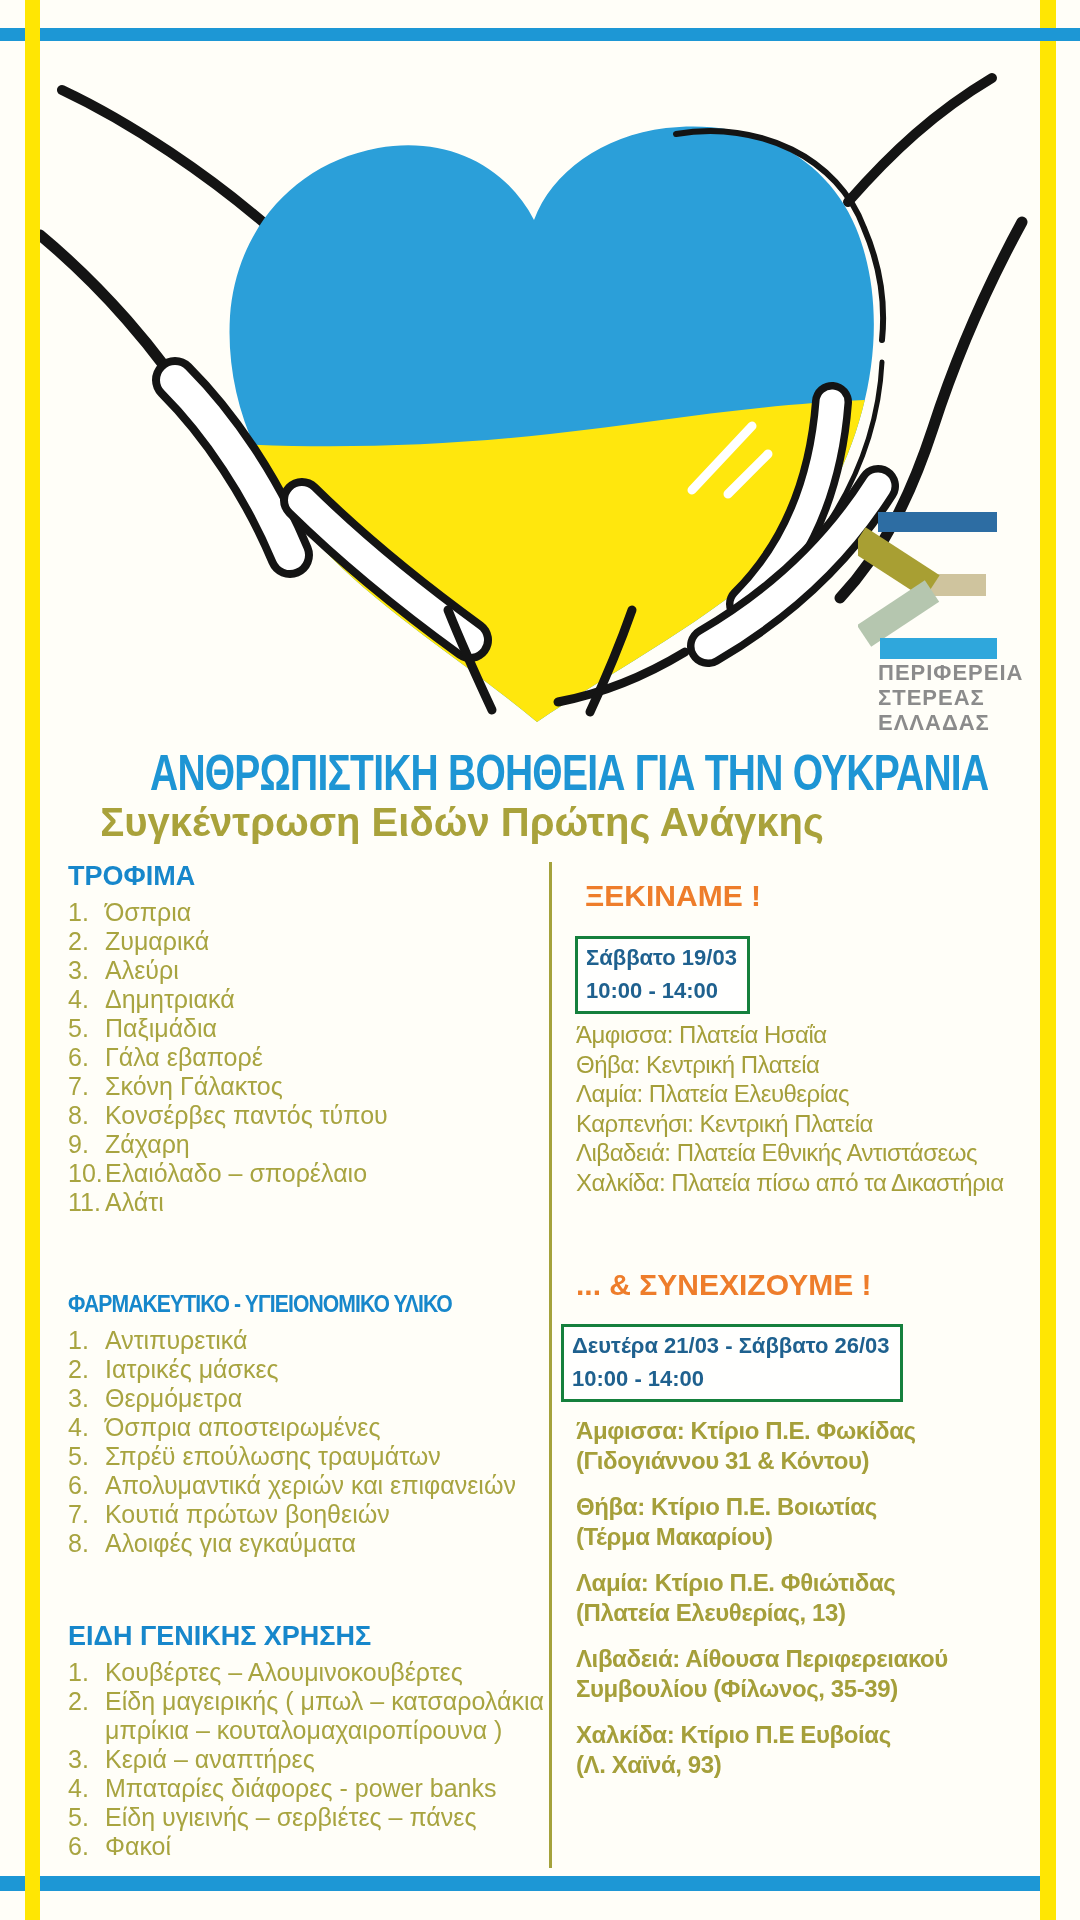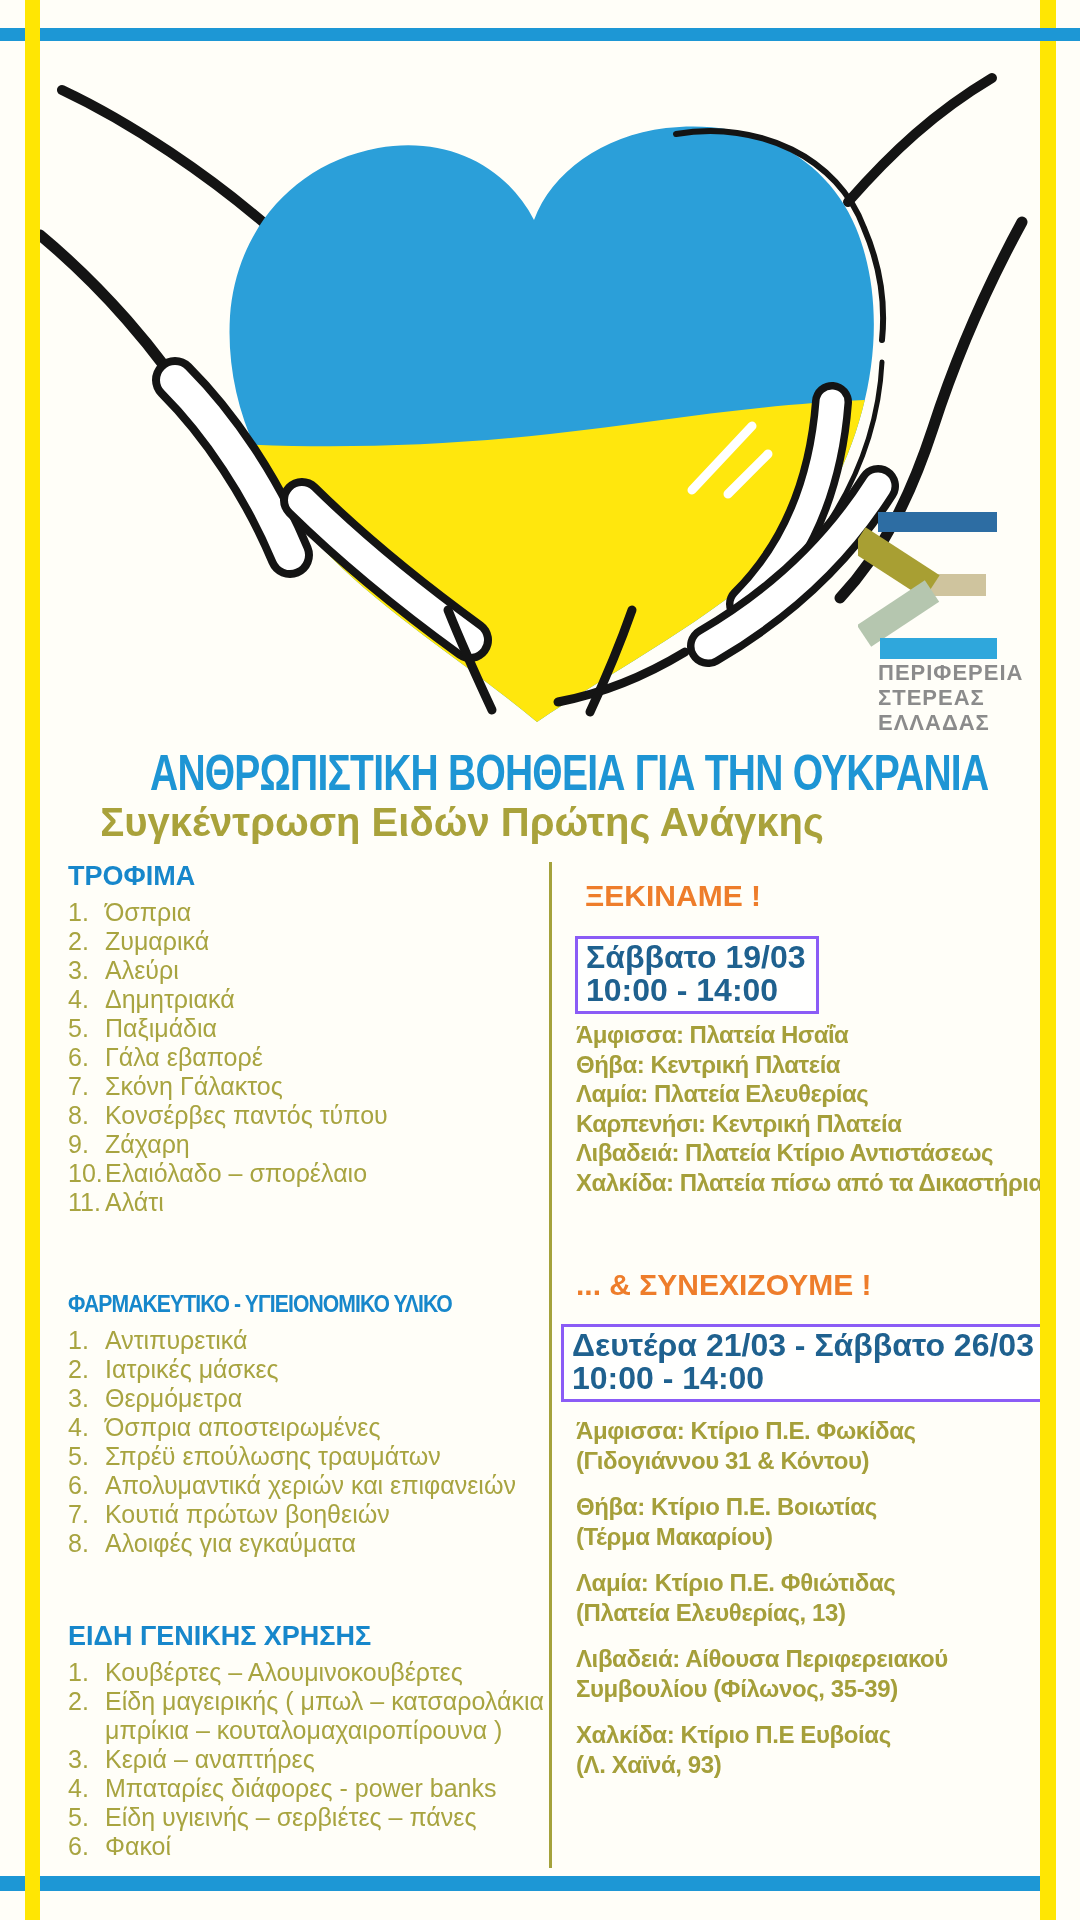--- a/index.html
+++ b/index.html
@@ -42,26 +42,26 @@
   .li .num{flex:0 0 37px;}
   .li .txt{flex:1;}
 
   
   .divider{left:549px;top:862px;width:3px;height:1006px;background:#a4a23c;z-index:6;}
 
   
   .phase-header{color:#ee7d2b;font-weight:700;font-size:30px;line-height:34px;z-index:6;white-space:nowrap;}
   .ph1-header{left:585px;top:879px;}
   .ph2-header{left:576px;top:1268px;}
-  .date-box{border:3px solid #8b5cf6;background:#fffffe;padding:2px 10px 4px 8px;z-index:6;
-    color:#1f618f;font-weight:700;font-size:32px;line-height:33px;white-space:nowrap;}
+  .date-box{border:3px solid #15803d;background:#fffffe;padding:2px 10px 4px 8px;z-index:6;
+    color:#1f618f;font-weight:700;font-size:22px;line-height:33px;white-space:nowrap;}
   .box1{left:575px;top:936px;}
   .box2{left:561px;top:1324px;}
   .loc-list1{left:576px;top:1020px;width:460px;z-index:6;
-    color:#a59f3a;font-weight:700;font-size:24px;line-height:29.5px;letter-spacing:-0.5px;}
+    color:#a59f3a;font-weight:400;font-size:24px;line-height:29.5px;letter-spacing:-0.5px;}
   .loc-list1 .loc-line{white-space:nowrap;}
   .loc-list2{left:576px;top:1416px;width:460px;z-index:6;
     color:#a59f3a;font-weight:700;font-size:24px;line-height:30px;letter-spacing:-0.4px;}
   .loc-entry{margin-bottom:16px;}
   .loc-entry div{white-space:nowrap;}
 </style>
 </head>
 <body>
 
 <div class="abs stripe-yellow-left"></div>
@@ -283,21 +283,21 @@
 <div class="abs date-box box1">
   <div>Σάββατο 19/03</div>
   <div>10:00 - 14:00</div>
 </div>
 <div class="abs loc-list1">
 
 <div class="loc-line">Άμφισσα: Πλατεία Ησαΐα</div>
     <div class="loc-line">Θήβα: Κεντρική Πλατεία</div>
     <div class="loc-line">Λαμία: Πλατεία Ελευθερίας</div>
     <div class="loc-line">Καρπενήσι: Κεντρική Πλατεία</div>
-    <div class="loc-line">Λιβαδειά: Πλατεία Κτίριο Αντιστάσεως</div>
+    <div class="loc-line">Λιβαδειά: Πλατεία Εθνικής Αντιστάσεως</div>
     <div class="loc-line">Χαλκίδα: Πλατεία πίσω από τα Δικαστήρια</div>
   </div>
 
 <div class="abs phase-header ph2-header">... &amp; ΣΥΝΕΧΙΖΟΥΜΕ !</div>
 <div class="abs date-box box2">
   <div>Δευτέρα 21/03 - Σάββατο 26/03</div>
   <div>10:00 - 14:00</div>
 </div>
 <div class="abs loc-list2">
 

